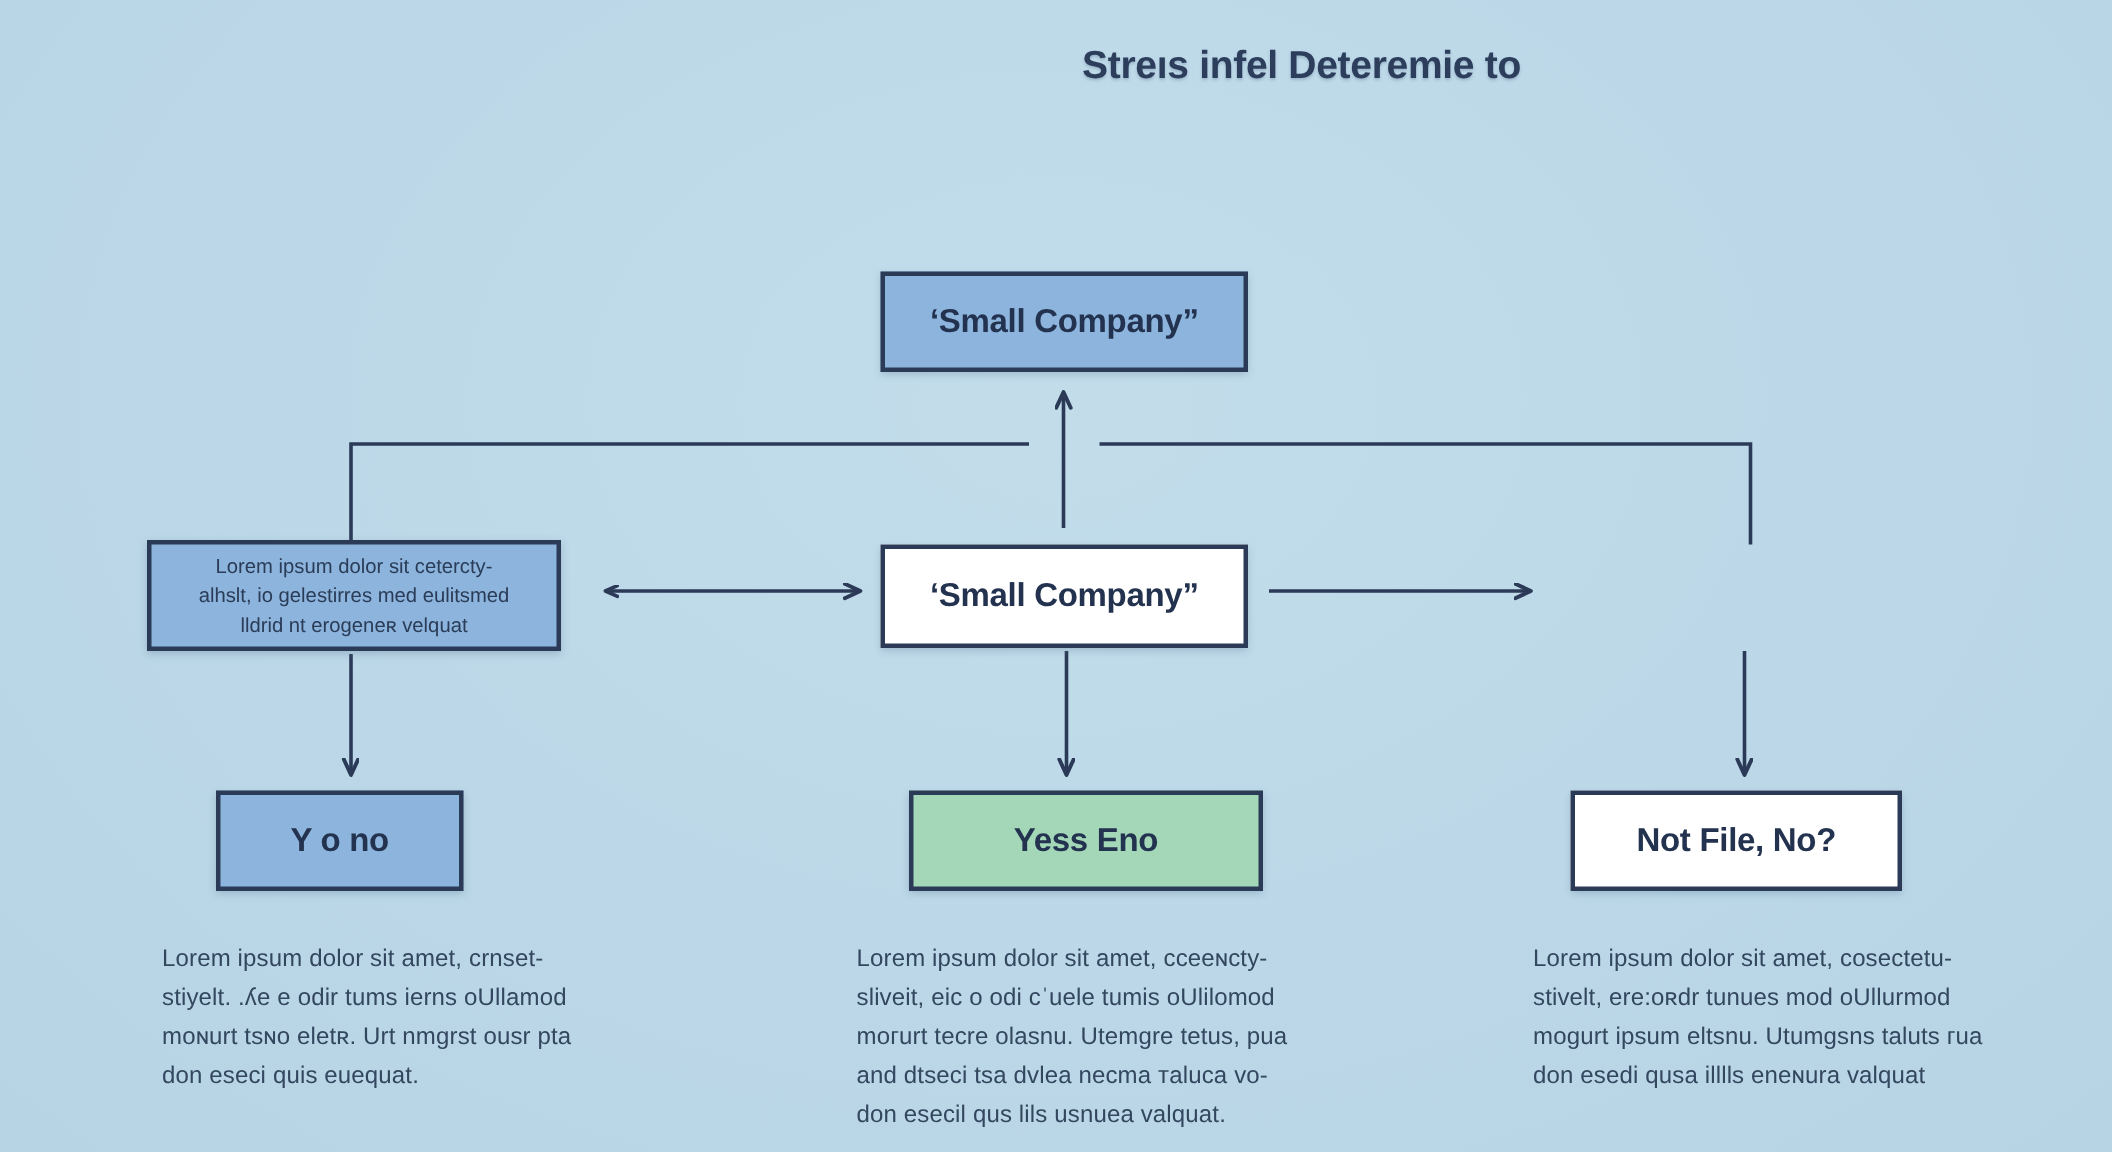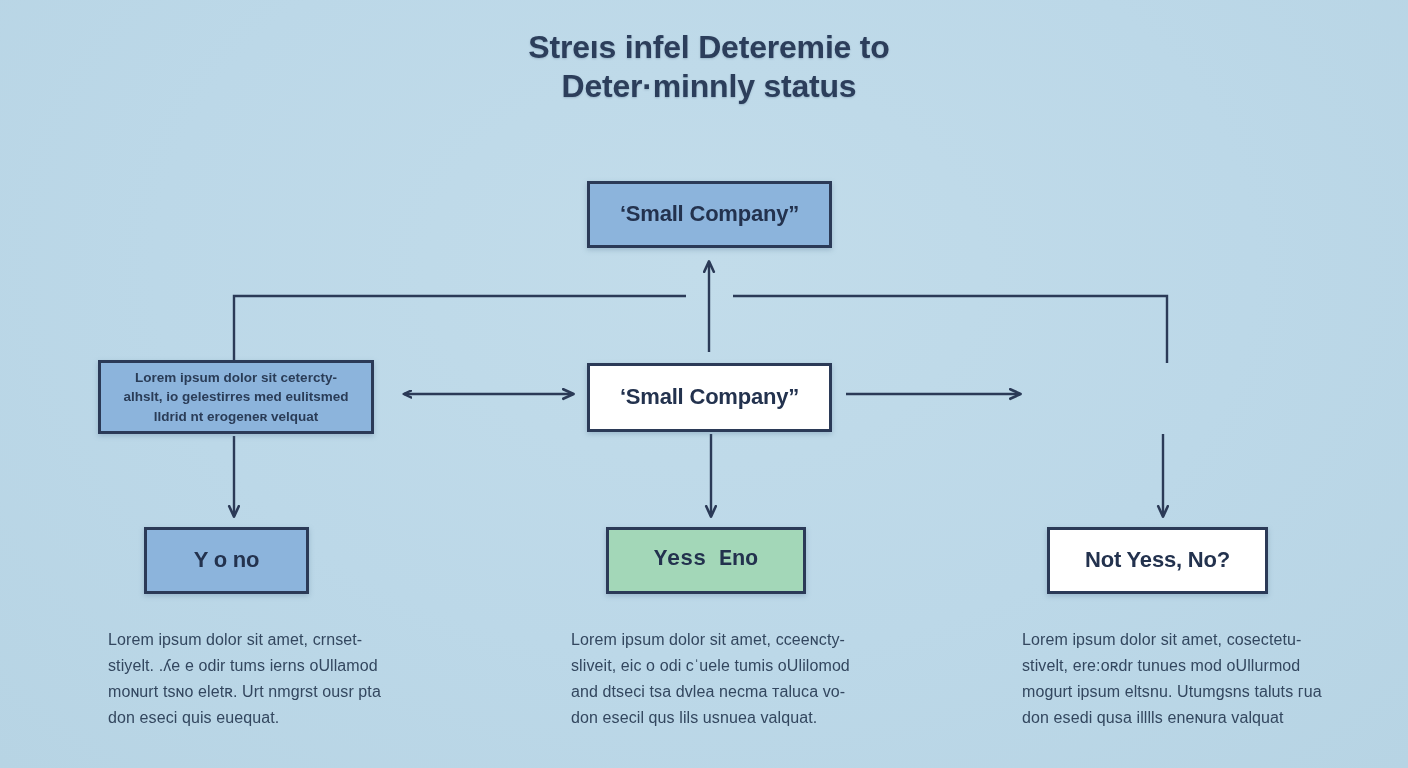--- a/index.html
+++ b/index.html
@@ -26,22 +26,22 @@
     height: 768px;
     pointer-events: none;
   }
 
   
   .title {
     position: absolute;
     left: 404px;
     top: 28px;
     width: 610px;
-    text-align: center;
-    font-size: 32px;
+    text-align: right;
+    font-size: 26px;
     font-weight: bold;
     line-height: 1.23;
     color: #2c3e5b;
     letter-spacing: -0.2px;
     text-shadow: 0 1px 2px rgba(110,140,165,0.45);
   }
   .title-line { display: block; }
 
   
   .node {
@@ -62,32 +62,32 @@
     line-height: 1.2;
     color: #23324e;
   }
   .node.fill-blue  { background: #8cb4dc; }
   .node.fill-white { background: #ffffff; }
   .node.fill-green { background: #a3d7b8; }
 
   .node .body-text {
     font-size: 13.5px;
     line-height: 1.42;
-    font-weight: bold;
+    font-weight: normal;
     color: #2a3c57;
     padding: 0 14px;
   }
 
   
   #node-top     { left: 587px; top: 181px; width: 245px;  height: 67px; }
   #node-left    { left: 98px;  top: 360px; width: 276px;  height: 74px; }
   #node-center  { left: 587px; top: 363px; width: 245px;  height: 69px; }
   #node-right   { left: 1039px;top: 363px; width: 259px;  height: 69px; }
   #node-bl      { left: 144px; top: 527px; width: 165px;  height: 67px; }
-  #node-bc      { left: 606px; top: 527px; width: 200px;  height: 67px; font-family: Liberation Mono, monospace; }
+  #node-bc      { left: 606px; top: 527px; width: 236px;  height: 67px; }
   #node-br      { left: 1047px;top: 527px; width: 221px;  height: 67px; }
 
   
   .caption {
     position: absolute;
     font-size: 16px;
     line-height: 1.62;
     color: #33475f;
     font-weight: normal;
     letter-spacing: 0.1px;
@@ -146,21 +146,20 @@
       </g>
 
       <g>
         <path d="M1163,434 L1163,516" marker-end="url(#arrowhead-big)"></path>
       </g>
     </g>
   </svg>
 
   <div class="title">
     <span class="title-line">Streıs infel Deteremie to</span>
-    <span class="title-line">Deter·minnly status</span>
   </div>
 
   <div class="node fill-blue" id="node-top">
     <span class="label">‘Small Company”</span>
   </div>
 
   <div class="node fill-blue" id="node-left">
     <span class="body-text">
       <span>Lorem ipsum dolor sit cetercty-</span><br>
       <span>alhslt, io gelestirres med eulitsmed</span><br>
@@ -175,33 +174,34 @@
 
   <div class="node fill-blue" id="node-bl">
     <span class="label">Y o no</span>
   </div>
 
   <div class="node fill-green" id="node-bc">
     <span class="label">Yess Eno</span>
   </div>
 
   <div class="node fill-white" id="node-br">
-    <span class="label">Not Yess, No?</span>
+    <span class="label">Not File, No?</span>
   </div>
 
   <div class="caption" id="caption-left">
     <span class="cline">Lorem ipsum dolor sit amet, crnset-</span>
     <span class="cline">stiyelt. .ʎe e odir tums ierns oUllamod</span>
     <span class="cline">moɴurt tsɴo eletʀ. Urt nmgrst ousr pta</span>
     <span class="cline">don eseci quis euequat.</span>
   </div>
 
   <div class="caption" id="caption-center">
     <span class="cline">Lorem ipsum dolor sit amet, cceeɴcty-</span>
     <span class="cline">sliveit, eic o odi cˈuele tumis oUlilomod</span>
+    <span class="cline">moгurt tecre olasnu. Utemgre tetus, pua</span>
     <span class="cline">and dtseci tsa dvlea necma тaluca vo-</span>
     <span class="cline">don esecil qus lils usnuea valquat.</span>
   </div>
 
   <div class="caption" id="caption-right">
     <span class="cline">Lorem ipsum dolor sit amet, cosectetu-</span>
     <span class="cline">stivelt, ere:oʀdr  tunues mod oUllurmod</span>
     <span class="cline">mogurt ipsum eltsnu. Utumgsns taluts гua</span>
     <span class="cline">don esedi quѕa illlls eneɴura valquat</span>
   </div>

